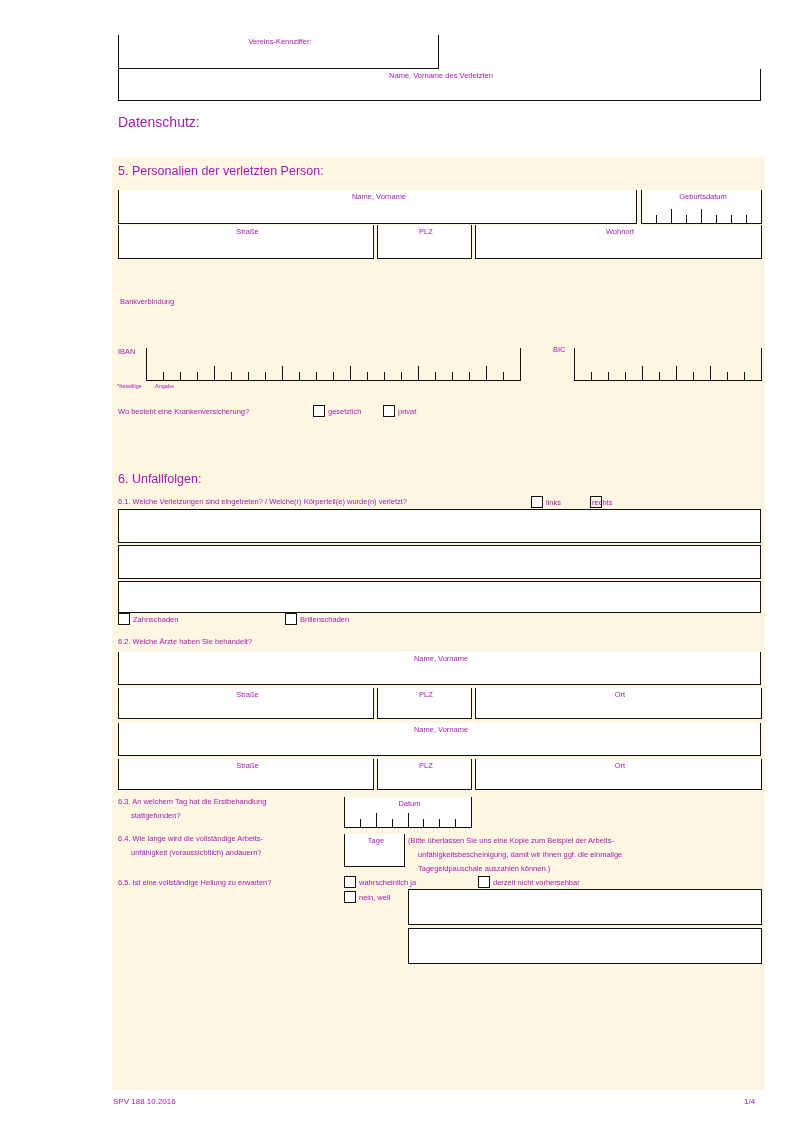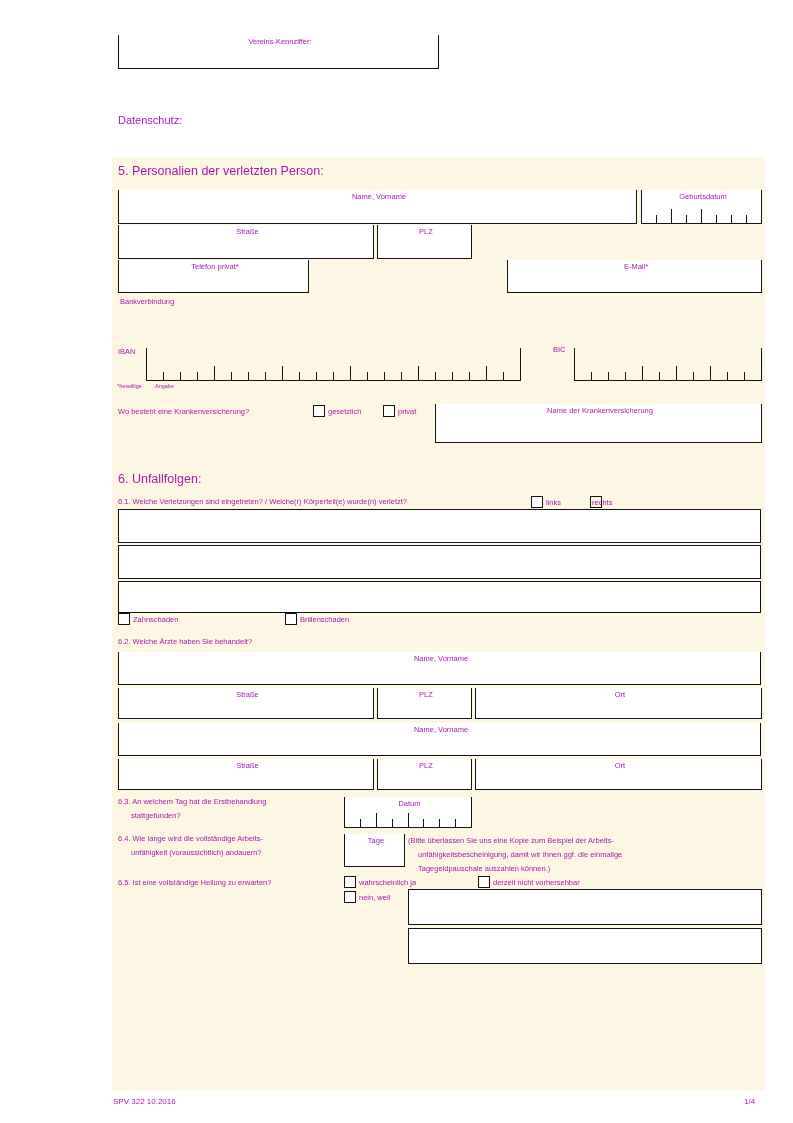--- a/index.html
+++ b/index.html
@@ -5,21 +5,21 @@
   html,body{margin:0;padding:0;background:#888;}
   .page{
     position:relative;width:793px;height:1123px;background:#ffffff;
     font-family:"Liberation Sans", sans-serif;color:#a21caf;margin:0 auto;
     overflow:hidden;
     text-align:center;
   }
   .abs{position:absolute;}
   .panel{position:absolute;background:#fdf6e3;}
   .h{font-size:12.5px;}
-  .t{font-size:11px;}
+  .t{font-size:14px;}
   .q{font-size:7.5px;}
   .fn{font-size:5.5px;}
   .ft{font-size:8px;}
   .field{
     position:absolute;background:#ffffff;
     border-left:1px solid #111;border-right:1px solid #111;border-bottom:1px solid #111;
   }
   .field .lbl{font-size:7.5px;padding:2px 0 0 3px;white-space:nowrap;}
   .box{position:absolute;background:#ffffff;border:1px solid #111;}
   .cb{position:absolute;width:10px;height:10px;border:1px solid #111;background:#fff;}
@@ -37,20 +37,23 @@
 </head>
 <body>
 
 <div class="page">
 
   <div class="panel" style="left:112px;top:157px;width:653px;height:933px"></div>
 
   <div class="field" style="left:118px;top:35px;width:319px;height:33px">
     <div class="lbl">Vereins-Kennziffer:</div>
   </div>
+  <div class="field" style="left:118px;top:69px;width:641px;height:31px">
+    <div class="lbl">Name, Vorname des Verletzten</div>
+  </div>
 
   <div class="abs t" style="left:118px;top:114px">Datenschutz:</div>
 
   <div class="abs h" style="left:118px;top:164px">5. Personalien der verletzten Person:</div>
 
   <div class="field" style="left:118px;top:190px;width:517px;height:33px">
     <div class="lbl">Name, Vorname</div>
   </div>
   <div class="field" style="left:641px;top:190px;width:119px;height:33px">
     <div class="lbl">Geburtsdatum</div>
@@ -65,27 +68,24 @@
         <div class="comb-cell last"></div>
       </div>
   </div>
 
   <div class="field" style="left:118px;top:225px;width:254px;height:33px">
     <div class="lbl">Straße</div>
   </div>
   <div class="field" style="left:377px;top:225px;width:93px;height:33px">
     <div class="lbl">PLZ</div>
   </div>
-
-  <div class="field" style="left:118px;top:260px;width:189px;height:32px">
-    <div class="lbl">Telefon privat*</div>
-  </div>
-  <div class="field" style="left:507px;top:260px;width:253px;height:32px">
-    <div class="lbl">E-Mail*</div>
-  </div>
+  <div class="field" style="left:475px;top:225px;width:285px;height:33px">
+    <div class="lbl">Wohnort</div>
+  </div>
+
 
   <div class="abs q" style="left:120px;top:297px">Bankverbindung</div>
 
 
   <div class="abs q" style="left:118px;top:347px">IBAN</div>
   <div class="comb" style="left:146px;top:348px;width:373px;height:32px">
       <div class="comb-cell"></div>
       <div class="comb-cell"></div>
       <div class="comb-cell"></div>
       <div class="comb-cell tall"></div>
@@ -124,23 +124,20 @@
     </div>
 
   <div class="abs fn" style="left:117px;top:383px">*freiwillige</div>
   <div class="abs fn" style="left:155px;top:383px">Angabe</div>
 
   <div class="abs q" style="left:118px;top:407px">Wo besteht eine Krankenversicherung?</div>
   <div class="cb" style="left:313px;top:405px"></div>
   <div class="cbl" style="left:328px;top:407px">gesetzlich</div>
   <div class="cb" style="left:383px;top:405px"></div>
   <div class="cbl" style="left:398px;top:407px">privat</div>
-  <div class="field" style="left:435px;top:404px;width:325px;height:38px">
-    <div class="lbl">Name der Krankenversicherung</div>
-  </div>
 
   <div class="abs h" style="left:118px;top:472px">6. Unfallfolgen:</div>
 
   <div class="abs q" style="left:118px;top:497px">6.1. Welche Verletzungen sind eingetreten? / Welche(r) Körperteil(e) wurde(n) verletzt?</div>
   <div class="cb" style="left:531px;top:496px"></div>
   <div class="cbl" style="left:546px;top:498px">links</div>
   <div class="cbl" style="left:592px;top:498px">rechts</div>
   <div class="cb overlap" style="left:590px;top:496px"></div>
 
   <div class="box" style="left:118px;top:509px;width:641px;height:32px"></div>
@@ -208,16 +205,16 @@
   <div class="abs q" style="left:118px;top:878px">6.5. Ist eine vollständige Heilung zu erwarten?</div>
   <div class="cb" style="left:344px;top:876px"></div>
   <div class="cbl" style="left:359px;top:878px">wahrscheinlich ja</div>
   <div class="cb" style="left:478px;top:876px"></div>
   <div class="cbl" style="left:493px;top:878px">derzeit nicht vorhersehbar</div>
   <div class="cb" style="left:344px;top:891px"></div>
   <div class="cbl" style="left:359px;top:893px">nein, weil</div>
   <div class="box" style="left:408px;top:889px;width:352px;height:34px"></div>
   <div class="box" style="left:408px;top:928px;width:352px;height:34px"></div>
 
-  <div class="abs ft" style="left:113px;top:1097px">SPV 322 10.2016</div>
+  <div class="abs ft" style="left:113px;top:1097px">SPV 188 10.2016</div>
   <div class="abs ft" style="left:744px;top:1097px">1/4</div>
 
 </div>
 
 </body></html>

